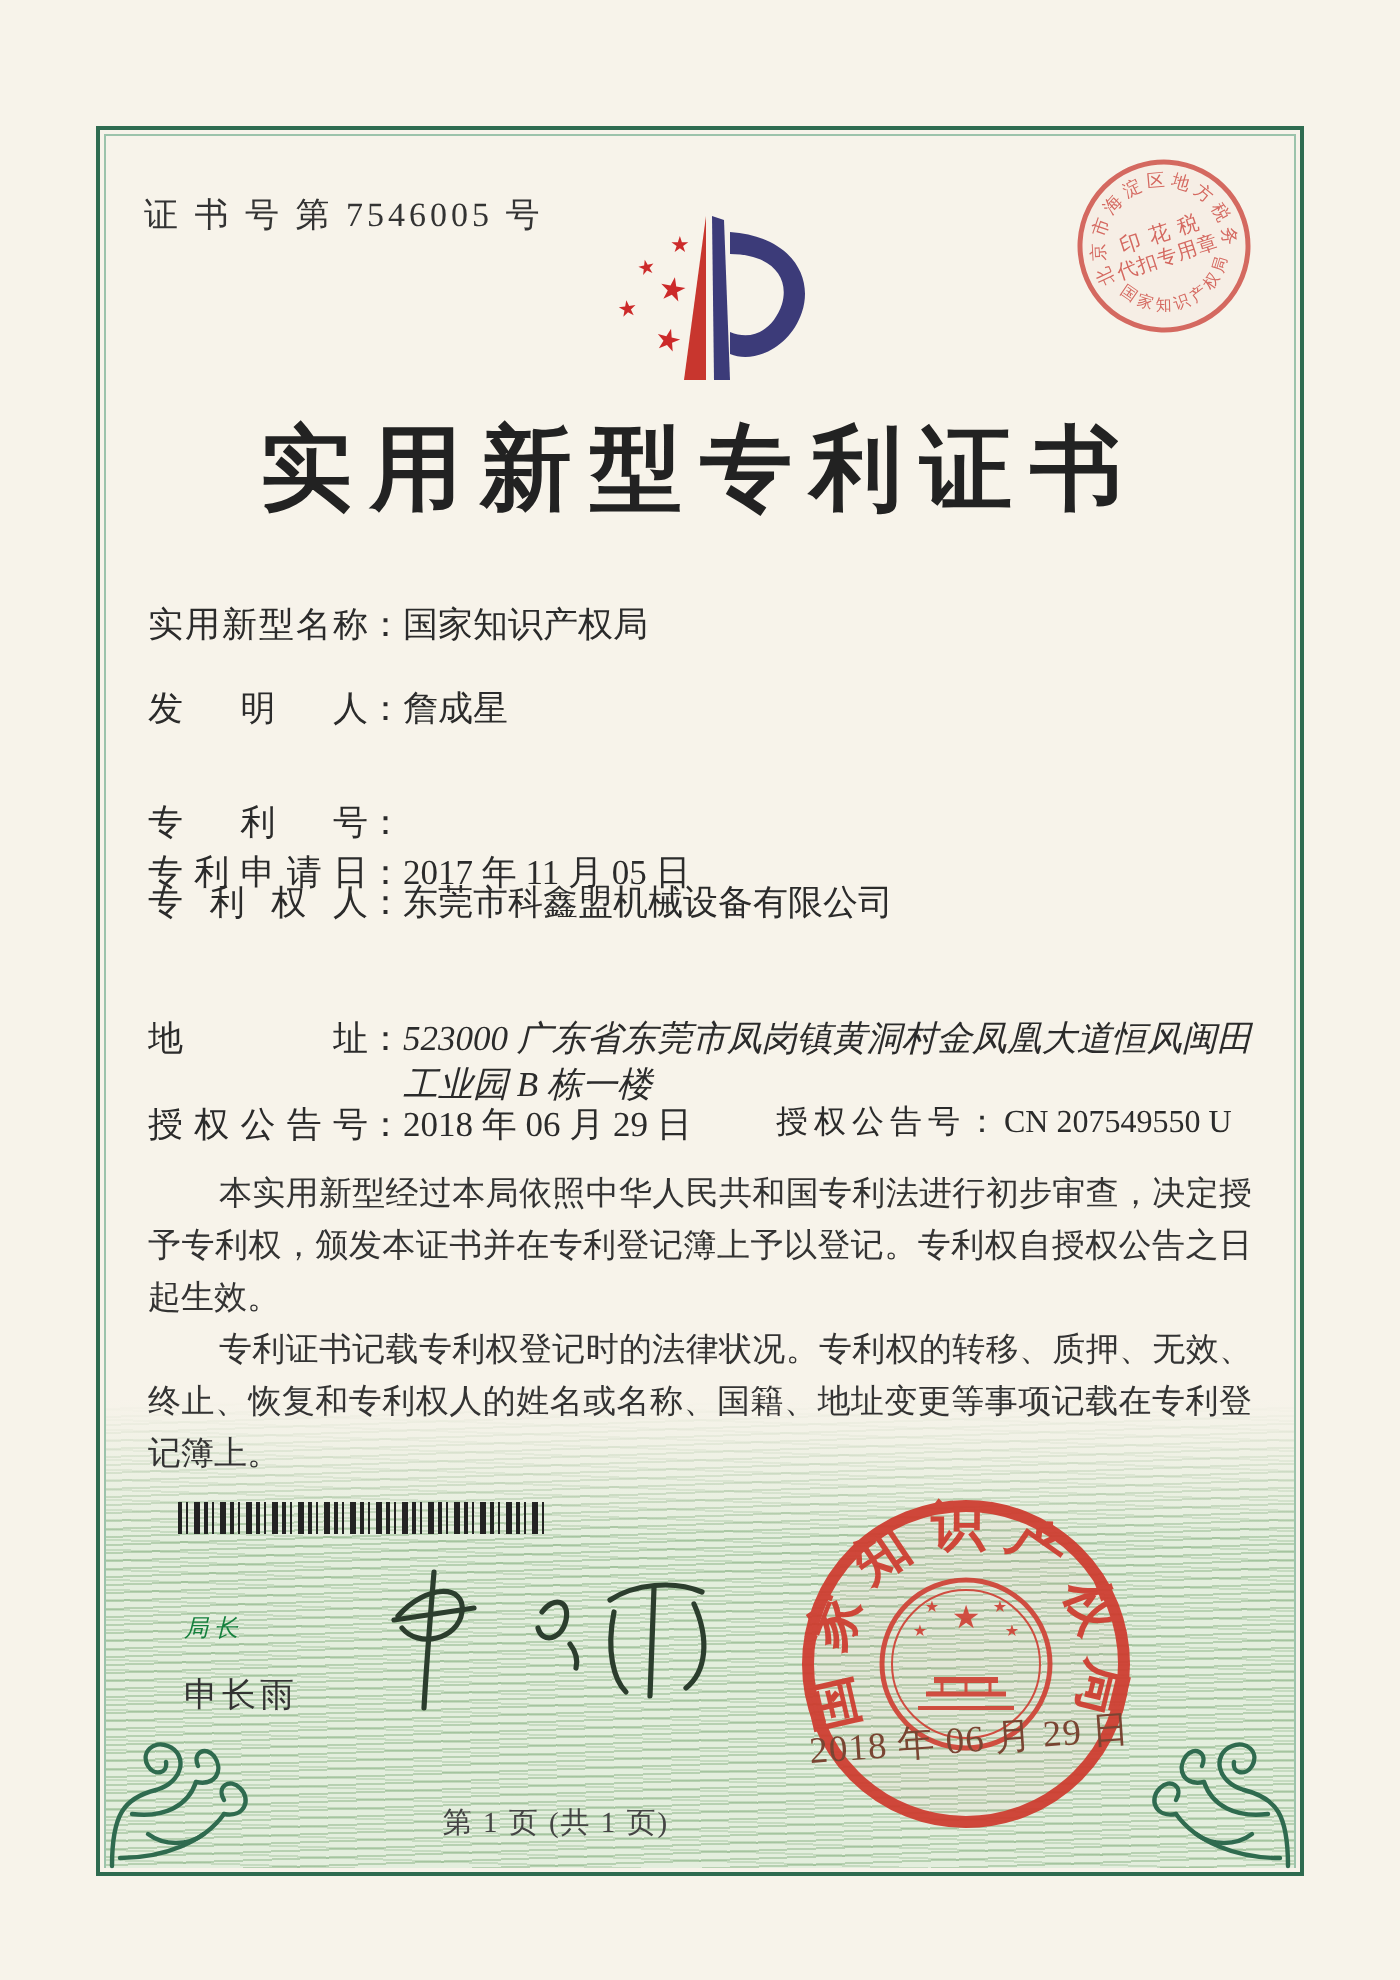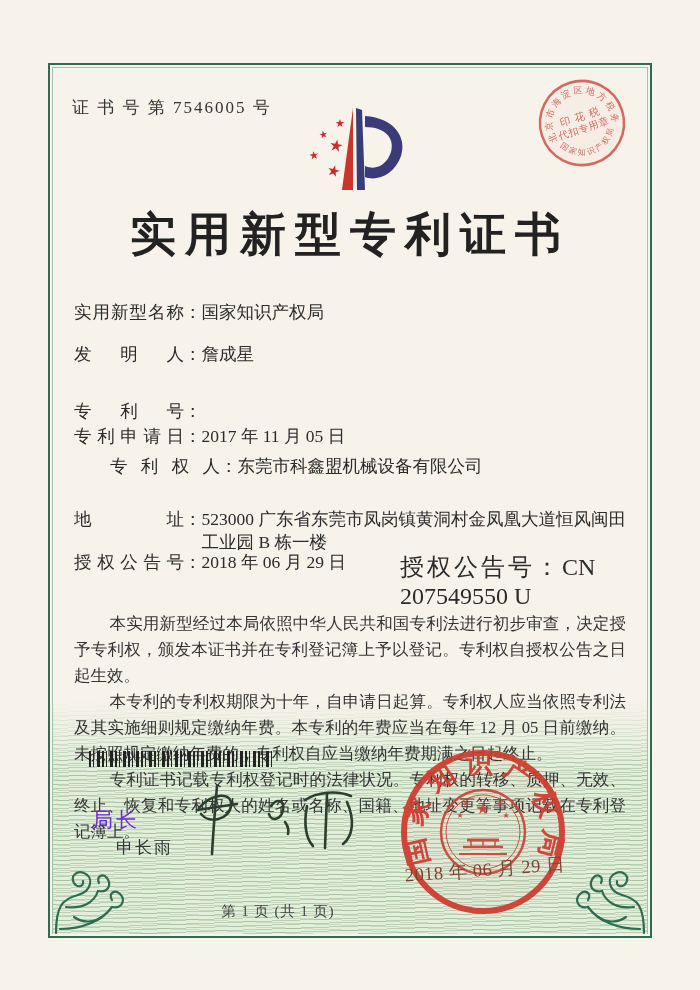--- a/index.html
+++ b/index.html
@@ -21,33 +21,33 @@
   .logo{position:absolute;left:283px;top:104px;width:134px;height:98px;}
   .logo .star{position:absolute;color:#cc2a2a;line-height:1;}
   .title{position:absolute;left:0;top:204px;width:700px;text-align:center;
          font-size:46px;font-weight:700;letter-spacing:9px;color:#222;}
   .frow{position:absolute;left:74px;width:560px;font-size:17.5px;line-height:23px;
         display:flex;align-items:flex-start;}
   .flabel{display:inline-block;width:110px;text-align:justify;text-align-last:justify;
           flex:0 0 110px;}
   .fcolon{flex:0 0 auto;}
   .fvalue{display:inline-block;}
-  .addr-value{width:448px;}
-  .grant-no{position:absolute;left:388px;top:551px;font-size:24px;margin-left:12px;}
+  .addr-value{width:448px;font-style:italic;}
+  .grant-no{position:absolute;left:388px;top:551px;font-size:16px;}
   .grant-no .glabel{letter-spacing:3px;}
-  .paras{position:absolute;left:74px;top:611px;width:552px;font-size:16.5px;
+  .paras{position:absolute;left:74px;top:584px;width:552px;font-size:16.5px;
          line-height:26px;text-align:justify;color:#333;}
   .paras p{margin:0;text-indent:2.15em;}
   .barcode{position:absolute;left:89px;top:751px;width:183px;height:16px;
         background-image:repeating-linear-gradient(90deg,
           #232323 0px,#232323 2px,rgba(0,0,0,0) 2px,rgba(0,0,0,0) 4px,
           #232323 4px,#232323 5px,rgba(0,0,0,0) 5px,rgba(0,0,0,0) 8px,
           #232323 8px,#232323 11px,rgba(0,0,0,0) 11px,rgba(0,0,0,0) 13px);}
-  .signer-title{position:absolute;left:92px;top:806px;font-size:21px;letter-spacing:3px;color:#6d28d9;}
-  .signer-name{position:absolute;left:92px;top:836px;font-size:17px;letter-spacing:2px;color:#333;margin-left:24px;}
+  .signer-title{position:absolute;left:92px;top:806px;font-size:12px;letter-spacing:3px;color:#15803d;font-style:italic;}
+  .signer-name{position:absolute;left:92px;top:836px;font-size:17px;letter-spacing:2px;color:#333;}
   .signature{position:absolute;left:185px;top:778px;}
   .seal{position:absolute;left:395px;top:744px;opacity:.93;}
   .tax-stamp{position:absolute;left:537px;top:78px;transform:rotate(-18deg);opacity:.88;}
   .footer{position:absolute;left:0;top:902px;width:556px;text-align:center;
           font-size:14.5px;letter-spacing:1px;color:#444;}
   .flourish{position:absolute;top:845px;}
   .flourish.fl-left{left:52px;}
   .flourish.fl-right{left:573px;transform:scaleX(-1);}
 </style>
 </head>
@@ -110,42 +110,41 @@
   </div>
   <div class="frow" style="top:384px;margin-top:16px;">
     <span class="flabel">专利号</span>
       <span class="fcolon">：</span>
   </div>
   <div class="frow" style="top:425px;">
     <span class="flabel">专利申请日</span>
       <span class="fcolon">：</span>
     <span class="fvalue">2017 年 11 月 05 日</span>
   </div>
-  <div class="frow" style="top:455px;margin-left:36px;">
+  <div class="frow" style="top:440px;">
     <span class="flabel">专利权人</span>
       <span class="fcolon">：</span>
     <span class="fvalue">东莞市科鑫盟机械设备有限公司</span>
   </div>
   <div class="frow" style="top:508px;">
     <span class="flabel">地址</span>
       <span class="fcolon">：</span>
     <span class="fvalue addr-value">523000 广东省东莞市凤岗镇黄洞村金凤凰大道恒风闽田工业园 B 栋一楼</span>
   </div>
   <div class="frow" style="top:551px;">
     <span class="flabel">授权公告号</span>
       <span class="fcolon">：</span>
     <span class="fvalue">2018 年 06 月 29 日</span>
   </div>
   <div class="grant-no">
     <span class="glabel">授权公告号：</span><span>CN 207549550 U</span>
   </div>
 
   <div class="paras">
     <p>本实用新型经过本局依照中华人民共和国专利法进行初步审查，决定授予专利权，颁发本证书并在专利登记簿上予以登记。专利权自授权公告之日起生效。</p>
-    <p>本专利的专利权期限为十年，自申请日起算。专利权人应当依照专利法及其实施细则规定缴纳年费。本专利的年费应当在每年 12 月 05 日前缴纳。未按照规定缴纳年费的，专利权自应当缴纳年费期满之日起终止。</p>
     <p>专利证书记载专利权登记时的法律状况。专利权的转移、质押、无效、终止、恢复和专利权人的姓名或名称、国籍、地址变更等事项记载在专利登记簿上。</p>
   </div>
 
   <div class="barcode"></div>
 
   <div class="signer-title">局长</div>
   <div class="signer-name">申长雨</div>
 
   <svg class="signature" width="185" height="85" viewBox="0 0 185 85">
     <g fill="none" stroke="#2c3e2e" stroke-width="2.6" stroke-linecap="round">

